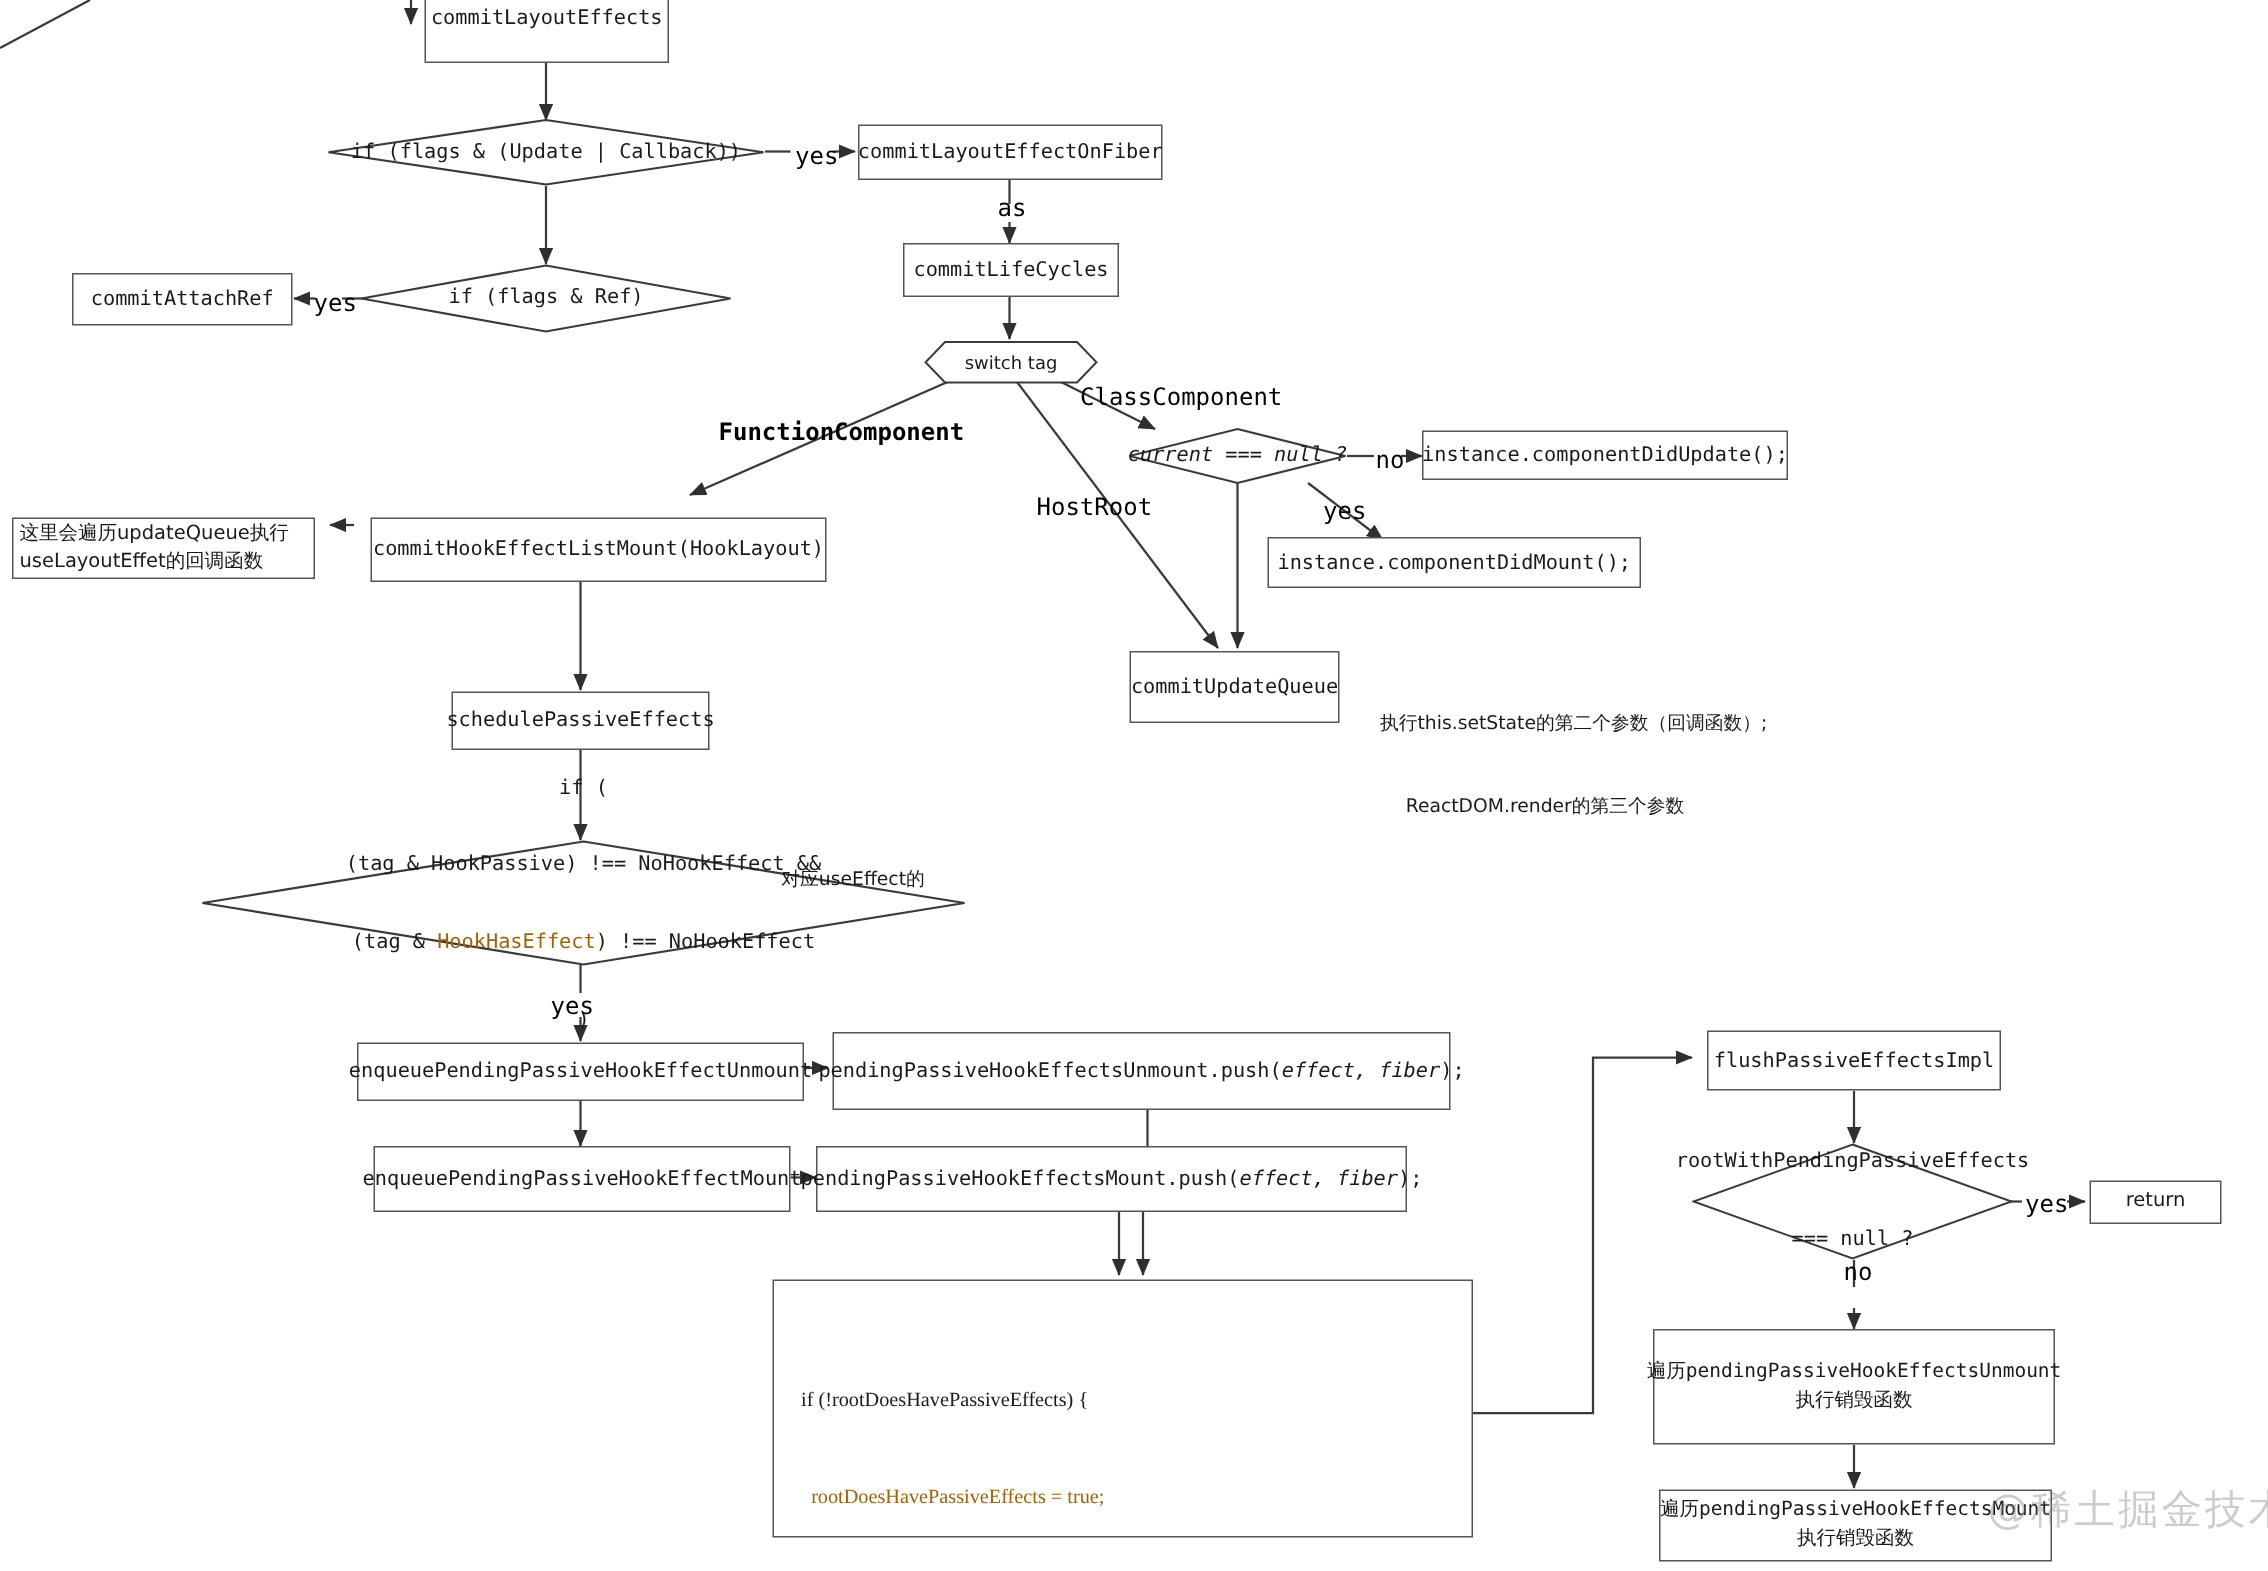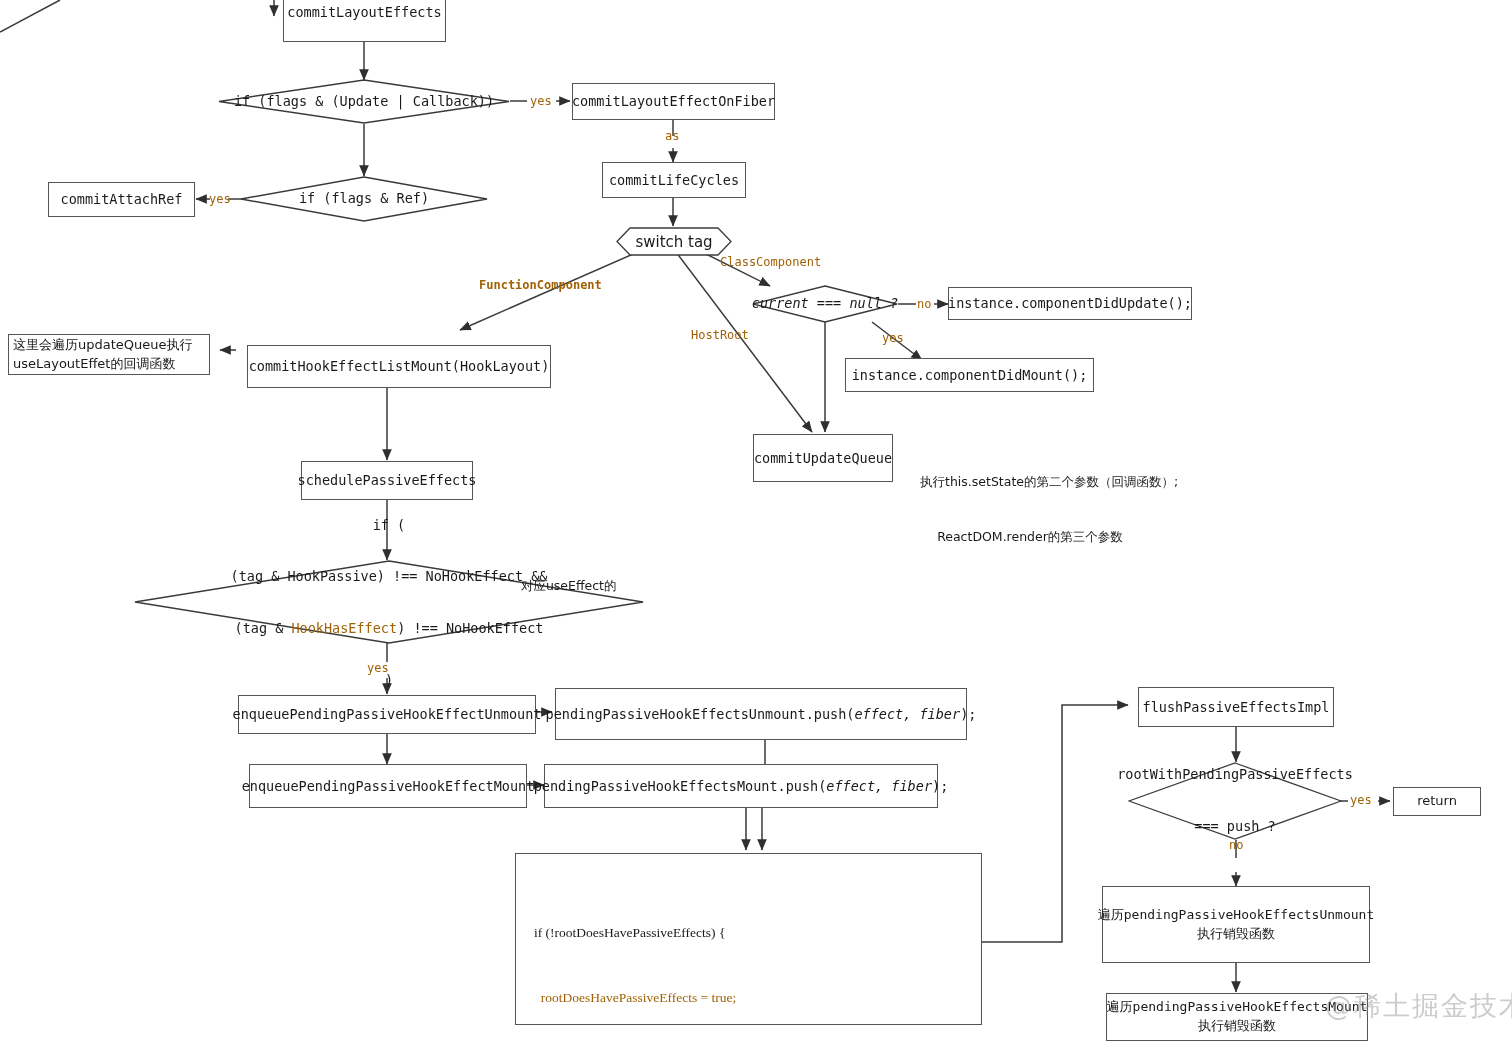--- a/index.html
+++ b/index.html
@@ -58,30 +58,30 @@
     font-family: "DejaVu Sans Mono", "Liberation Mono", monospace;
     color: #1a1a1a;
   }
   .hex-wrap { position: absolute; }
   .hex-wrap svg { position: absolute; left:0; top:0; }
   .hex-label {
     position: absolute;
     left: 0; top: 0;
     width: 100%; height: 100%;
     display: flex; align-items: center; justify-content: center;
-    font-size: 15px;
+    font-size: 12px;
     font-family: "DejaVu Sans", "Liberation Sans", sans-serif;
     color: #1a1a1a;
     z-index: 2;
   }
   .edge-label {
     position: absolute;
-    font-size: 12px;
-    font-family: "DejaVu Sans Mono", "Liberation Mono", monospace;
-    color: #a16207;
+    font-size: 16px;
+    font-family: "DejaVu Sans Mono", "Liberation Mono", monospace;
+    color: #000000;
     background: transparent;
     white-space: pre;
     z-index: 3;
   }
   .note {
     position: absolute;
     font-family: "DejaVu Sans", "Liberation Sans", sans-serif;
     font-size: 12.5px;
     color: #1a1a1a;
     white-space: pre;
@@ -264,21 +264,21 @@
 
   <div class="note" style="left:920px; top:437px; width:220px;">
     <div>执行this.setState的第二个参数（回调函数）;</div>
     <div>ReactDOM.render的第三个参数</div>
   </div>
 
   <div class="node box" style="left:247px; top:329px; width:304px; height:43px;margin-top:16px;">
     <span>commitHookEffectListMount(HookLayout)</span>
   </div>
 
-  <div class="node box cjk-box" style="left:8px; top:334px; width:202px; height:41px;">
+  <div class="node box cjk-box" style="left:8px; top:345px; width:202px; height:41px;">
     <span>这里会遍历updateQueue执行
 useLayoutEffet的回调函数</span>
   </div>
 
   <div class="node box" style="left:301px; top:461px; width:172px; height:39px;">
     <span>schedulePassiveEffects</span>
   </div>
 
   <div class="diamond-wrap" style="left:134px; top:560px; width:510px; height:84px;">
     <svg width="510" height="84" viewBox="0 0 510 84">
@@ -327,21 +327,21 @@
   <div class="node box" style="left:1138px; top:687px; width:196px; height:40px;">
     <span>flushPassiveEffectsImpl</span>
   </div>
 
   <div class="diamond-wrap" style="left:1128px; top:762px; width:214px; height:78px;">
     <svg width="214" height="78" viewBox="0 0 214 78">
       <polygon points="107,1 213,39 107,77 1,39" fill="#fff" stroke="#3a3a3a" stroke-width="1.3"></polygon>
     </svg>
     <div class="diamond-label">
       <div>rootWithPendingPassiveEffects</div>
-      <div>=== push ?</div>
+      <div>=== null ?</div>
     </div>
   </div>
 
   <div class="node box" style="left:1393px; top:787px; width:88px; height:29px;">
     <span class="mix" style="font-family:'DejaVu Sans','Liberation Sans',sans-serif;">return</span>
   </div>
 
   <div class="node box" style="left:1102px; top:886px; width:268px; height:77px;">
     <span class="mix"><span>遍历pendingPassiveHookEffectsUnmount</span><br><span>执行销毁函数</span></span>
   </div>

